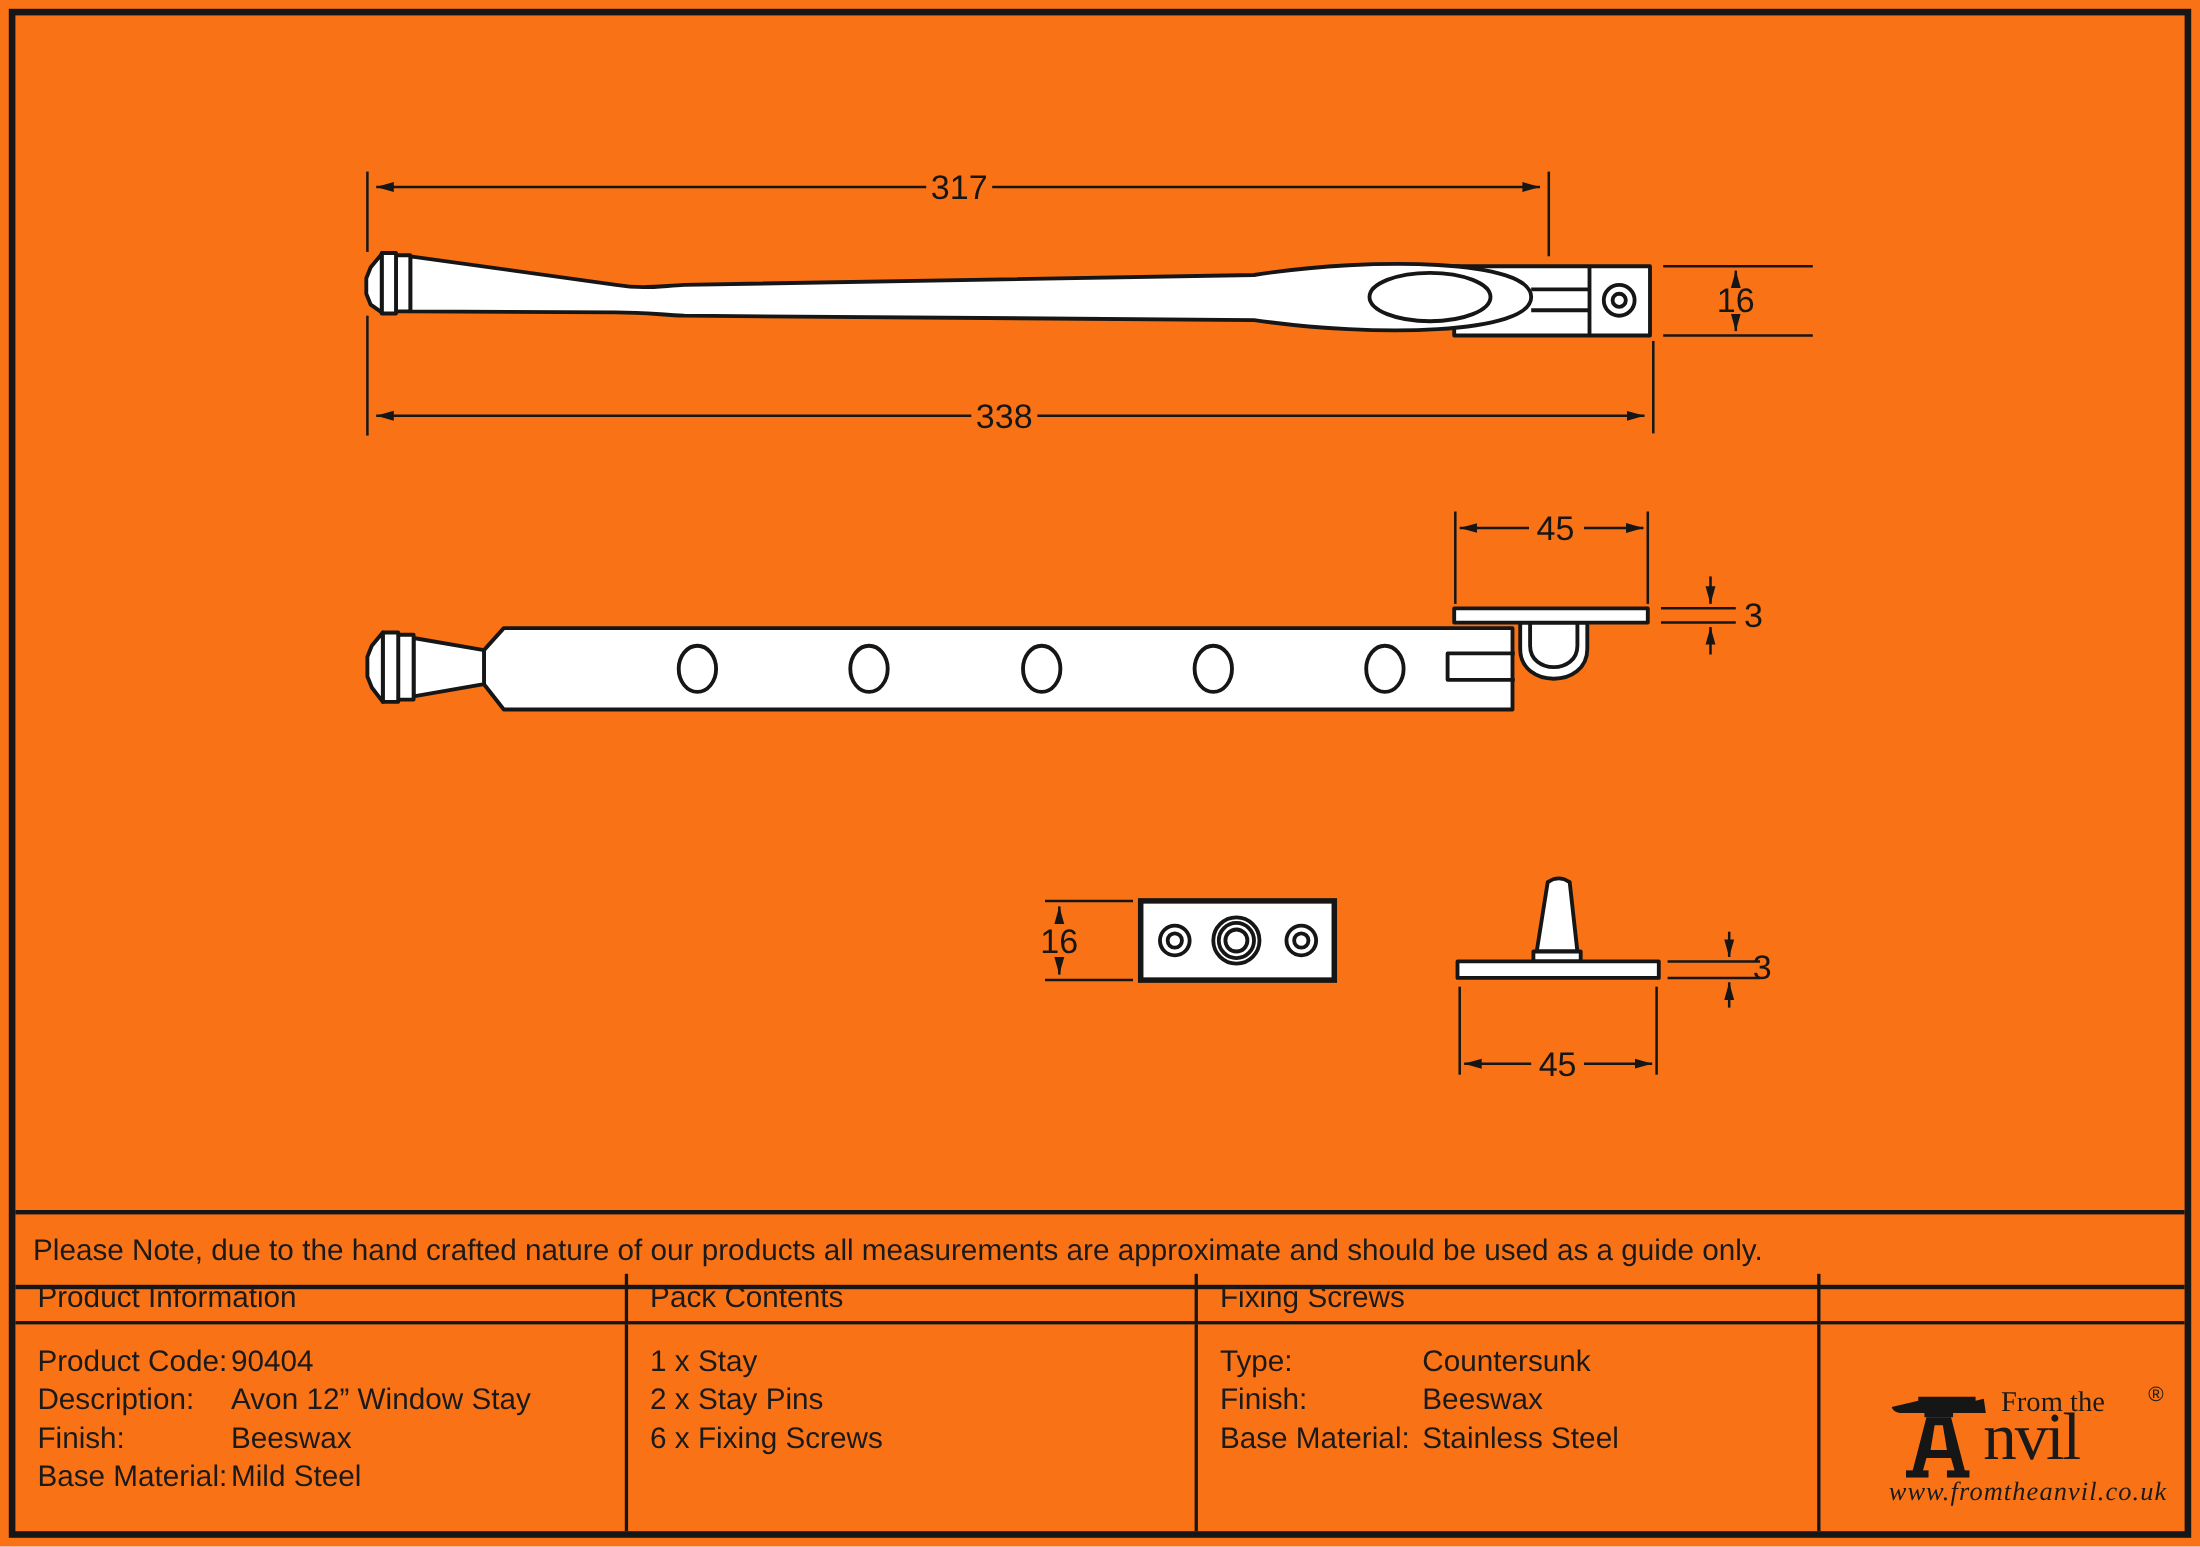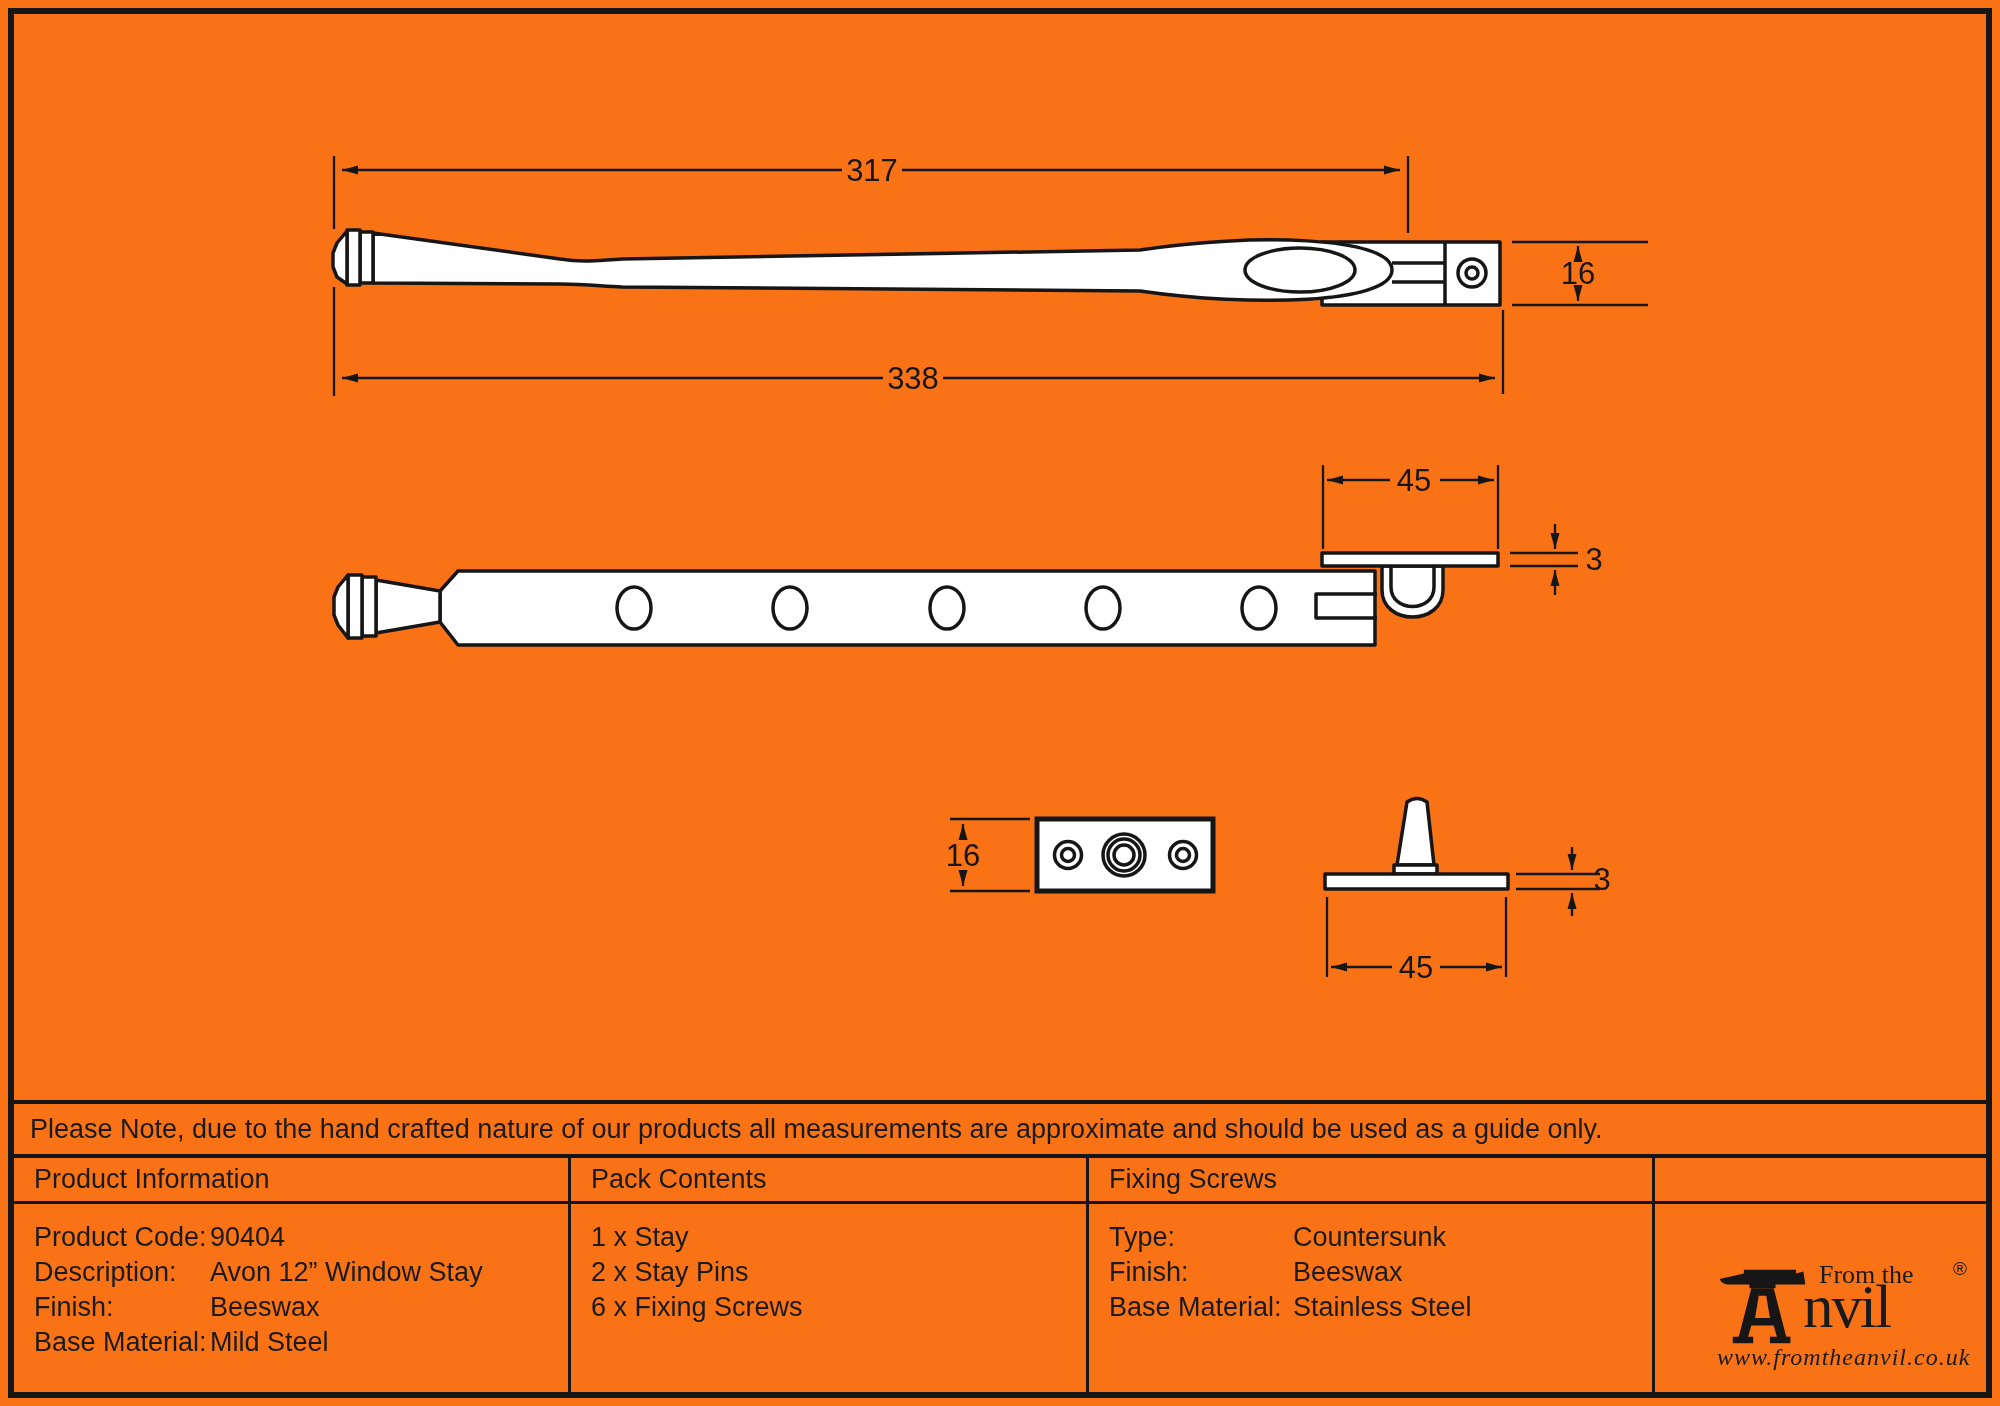--- a/index.html
+++ b/index.html
@@ -7,21 +7,21 @@
     position:relative; width:2000px; height:1406px; background:#f97316;
     font-family:"Liberation Sans", sans-serif; color:#1a1a1a; overflow:hidden;
   }
   .frame { position:absolute; inset:8px; border:6px solid #161616; pointer-events:none; }
   svg.drawing { position:absolute; left:0; top:0; }
   svg.drawing text {
     font-family:"Liberation Sans","DejaVu Sans",sans-serif;
     font-size:31px; fill:#161616; text-anchor:middle;
   }
   .note-row {
-    position:absolute; left:14px; right:14px; top:1100px; height:58px;
+    position:absolute; left:14px; right:14px; top:1100px; height:72px;
     box-sizing:border-box; border-top:4px solid #161616; border-bottom:4px solid #161616;
     display:flex; align-items:center; padding-left:16px; font-size:27px;
   }
   .info-table {
     position:absolute; left:14px; right:14px; top:1158px; bottom:14px;
     display:grid; grid-template-columns:557px 518px 566px 1fr; grid-template-rows:46px 1fr;
   }
   .cell { box-sizing:border-box; }
   .th {
     border-bottom:3px solid #161616; display:flex; align-items:center;

